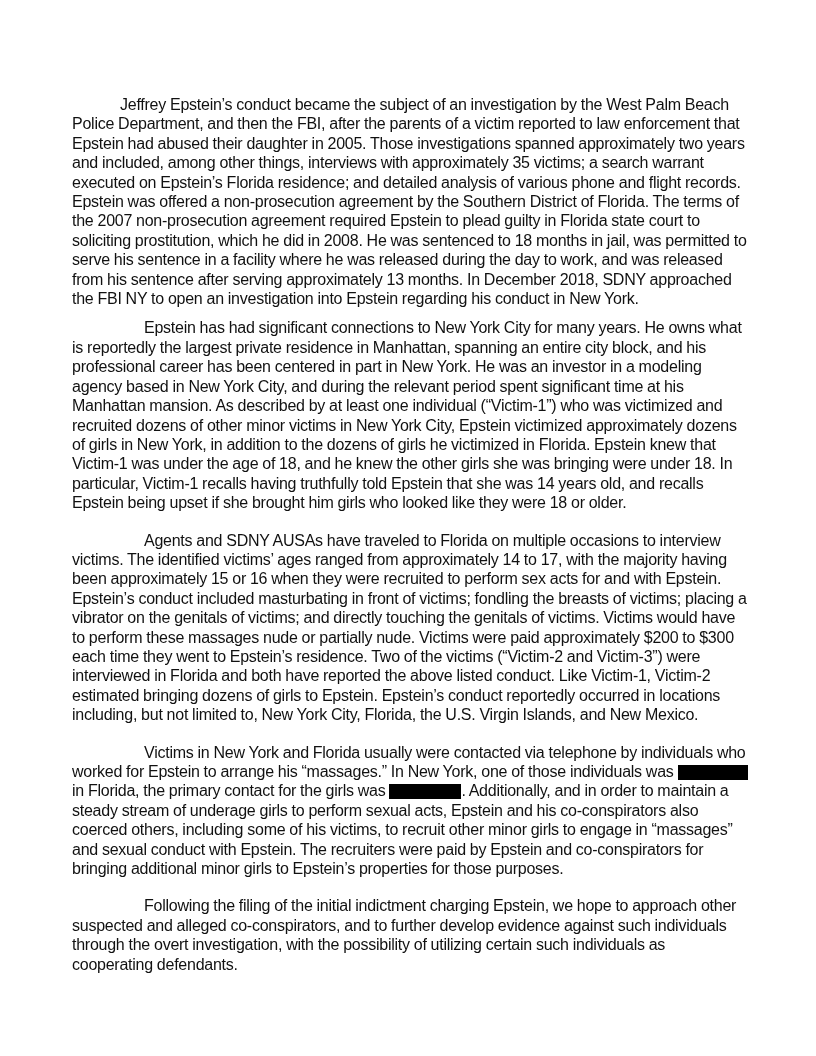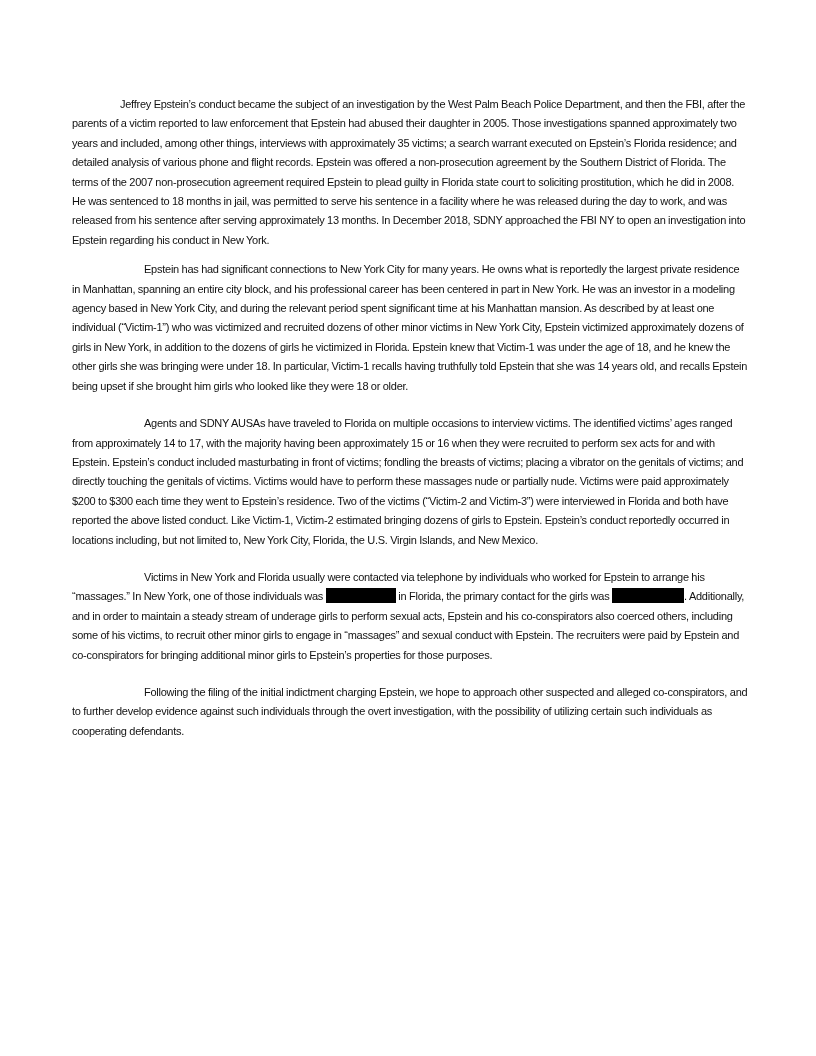--- a/index.html
+++ b/index.html
@@ -12,21 +12,21 @@
       height: 1056px;
       position: relative;
       overflow: hidden;
     }
     .page {
       position: absolute;
       left: 72px;
       top: 95px;
       width: 676px;
       font-family: "Liberation Sans", sans-serif;
-      font-size: 11px;
+      font-size: 16px;
       line-height: 19.4px;
       color: #111111;
       letter-spacing: -0.25px;
       word-spacing: -0.2px;
     }
     .para {
       margin: 0;
       padding: 0;
     }
     .para.first {

